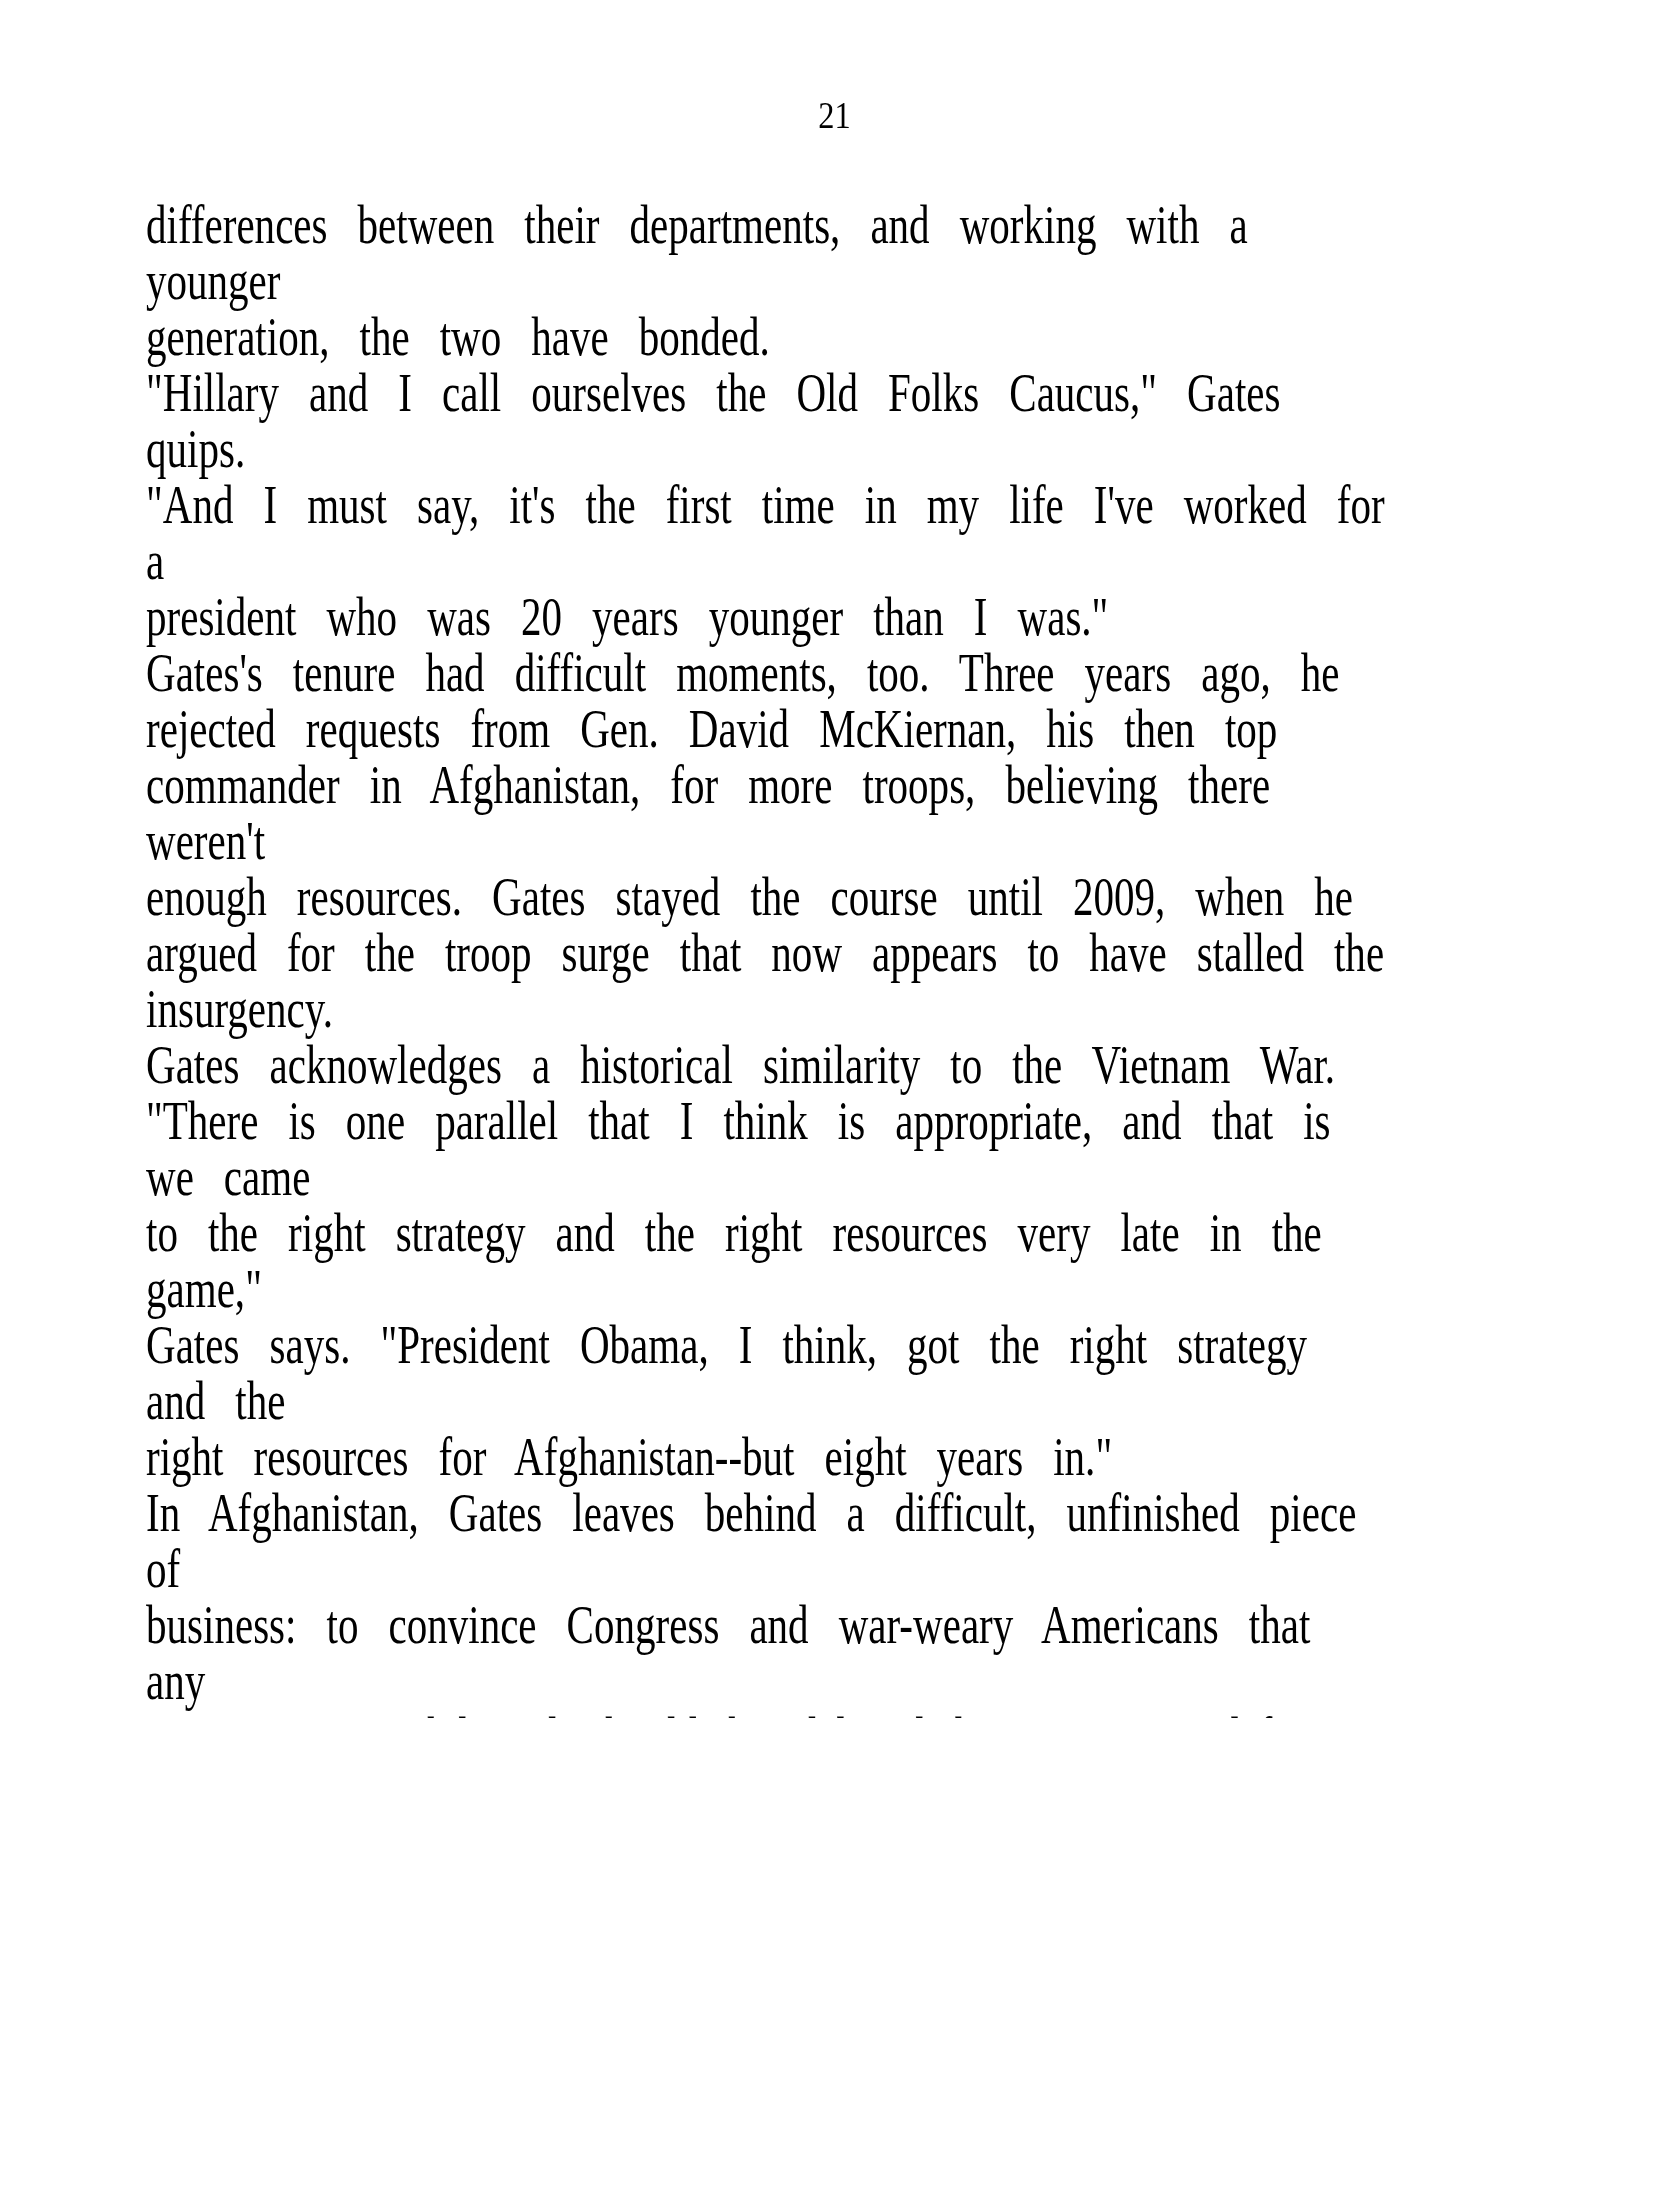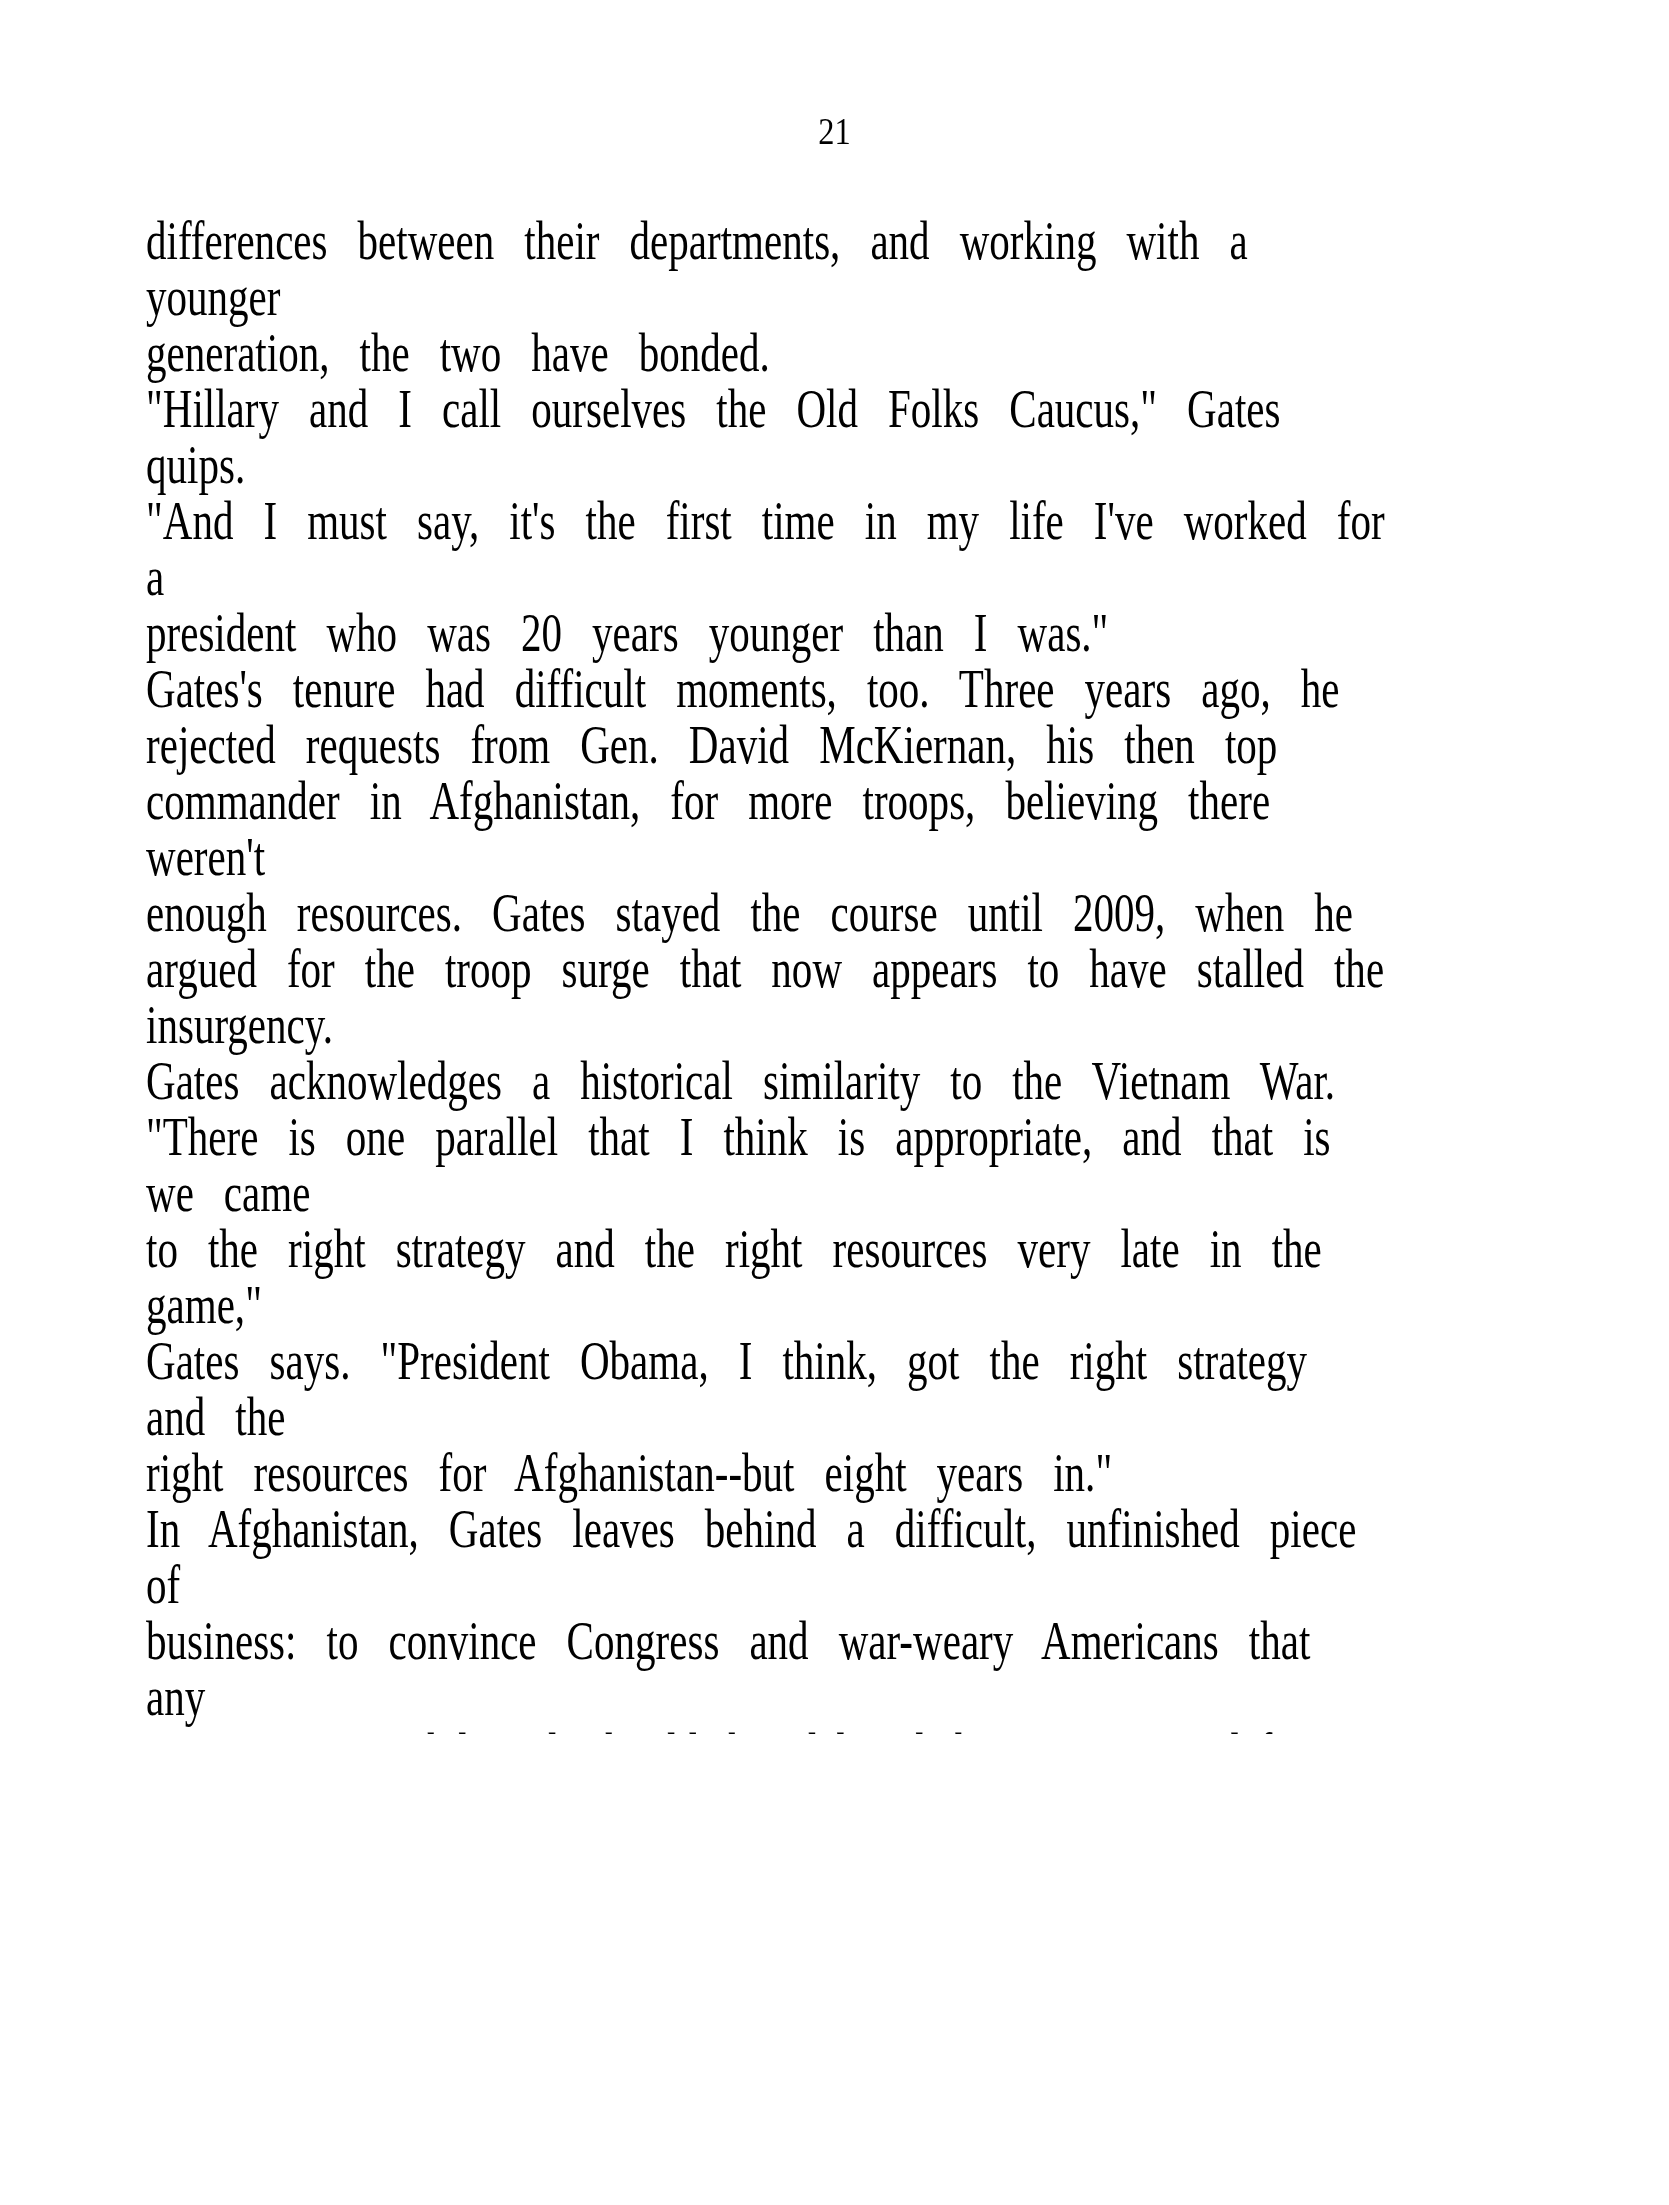--- a/index.html
+++ b/index.html
@@ -7,21 +7,20 @@
     padding: 0;
     background: #ffffff;
   }
   #sheet {
     position: relative;
     width: 1669px;
     height: 1718px;
     background: #ffffff;
     overflow: hidden;
     color: #000000;
-    margin-top: 16px;
   }
   #page-number {
     position: absolute;
     top: 97px;
     left: 0;
     width: 1669px;
     text-align: center;
     font-family: "Liberation Serif", serif;
     font-size: 37px;
     line-height: 1;

